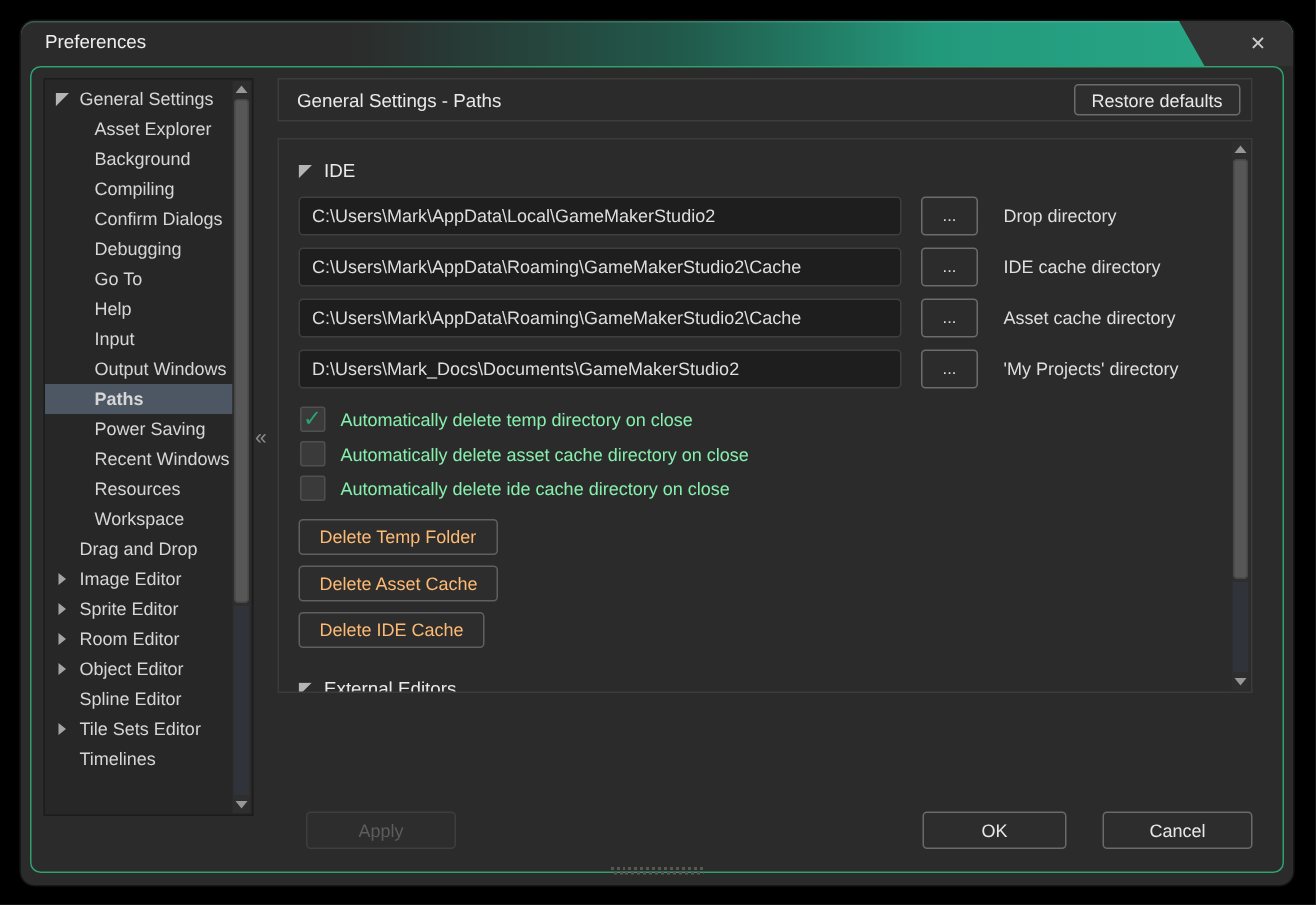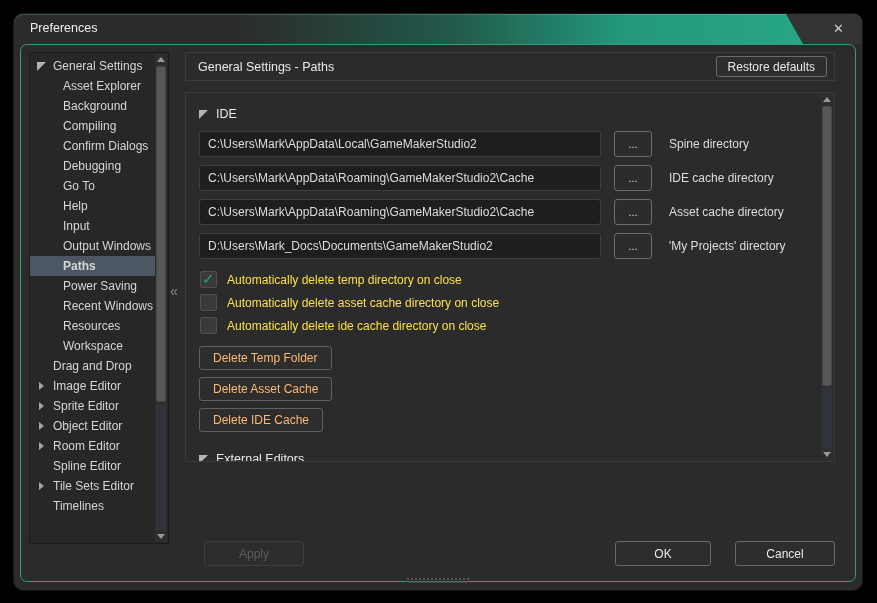--- a/index.html
+++ b/index.html
@@ -92,21 +92,21 @@
   .row-label{margin-left:17px;color:#dedede;font-size:12px;}
   .check-row{display:flex;align-items:center;margin:0 0 6px 14px;height:17px;}
   .checkbox{
     width:17px;height:17px;box-sizing:border-box;background:#3a3a3a;border:1px solid #505050;
     border-radius:2px;position:relative;flex:0 0 17px;
   }
   .checkbox .mark{
     position:absolute;left:1px;top:-2px;color:#2ca46f;font-size:15px;font-weight:bold;display:none;
   }
   .checkbox.checked .mark{display:block;}
-  .check-label{margin-left:10px;color:#fde047;}
+  .check-label{margin-left:10px;color:#86efac;}
   .delete-buttons{margin:12px 0 0 13px;}
   .delete-btn{
     display:block;margin:0 0 7px 0;height:24px;padding:0 13px;background:#2d2d2d;
     border:1px solid #606060;border-radius:3px;color:#fdba74;font-size:12px;font-family:inherit;cursor:default;
   }
   
   .footer{position:absolute;left:0;right:0;top:496px;height:26px;}
   .fbtn{
     position:absolute;height:25px;box-sizing:border-box;background:#2d2d2d;border:1px solid #6a6a6a;
     border-radius:3px;color:#e8e8e8;font-size:12px;font-family:inherit;cursor:default;
@@ -190,25 +190,25 @@
           <div class="tree-row d0">
             <span class="expander collapsed"></span>
             <span class="tree-label">Image Editor</span>
           </div>
           <div class="tree-row d0">
             <span class="expander collapsed"></span>
             <span class="tree-label">Sprite Editor</span>
           </div>
           <div class="tree-row d0">
             <span class="expander collapsed"></span>
+            <span class="tree-label">Room Editor</span>
+          </div>
+          <div class="tree-row d0">
+            <span class="expander collapsed"></span>
             <span class="tree-label">Object Editor</span>
-          </div>
-          <div class="tree-row d0">
-            <span class="expander collapsed"></span>
-            <span class="tree-label">Room Editor</span>
           </div>
           <div class="tree-row d0">
             <span class="expander none"></span>
             <span class="tree-label">Spline Editor</span>
           </div>
           <div class="tree-row d0">
             <span class="expander collapsed"></span>
             <span class="tree-label">Tile Sets Editor</span>
           </div>
           <div class="tree-row d0">
@@ -237,21 +237,21 @@
 
     <div class="content-box">
       <div class="section-header">
         <span class="expander expanded"></span>
         <span>IDE</span>
       </div>
       <div id="ide-paths">
           <div class="path-row">
             <input type="text" class="path-input" value="C:\Users\Mark\AppData\Local\GameMakerStudio2" style="">
             <button class="browse-btn">...</button>
-            <span class="row-label">Spine directory</span>
+            <span class="row-label">Drop directory</span>
           </div>
           <div class="path-row">
             <input type="text" class="path-input" value="C:\Users\Mark\AppData\Roaming\GameMakerStudio2\Cache" style="">
             <button class="browse-btn">...</button>
             <span class="row-label">IDE cache directory</span>
           </div>
           <div class="path-row">
             <input type="text" class="path-input" value="C:\Users\Mark\AppData\Roaming\GameMakerStudio2\Cache" style="">
             <button class="browse-btn">...</button>
             <span class="row-label">Asset cache directory</span>

